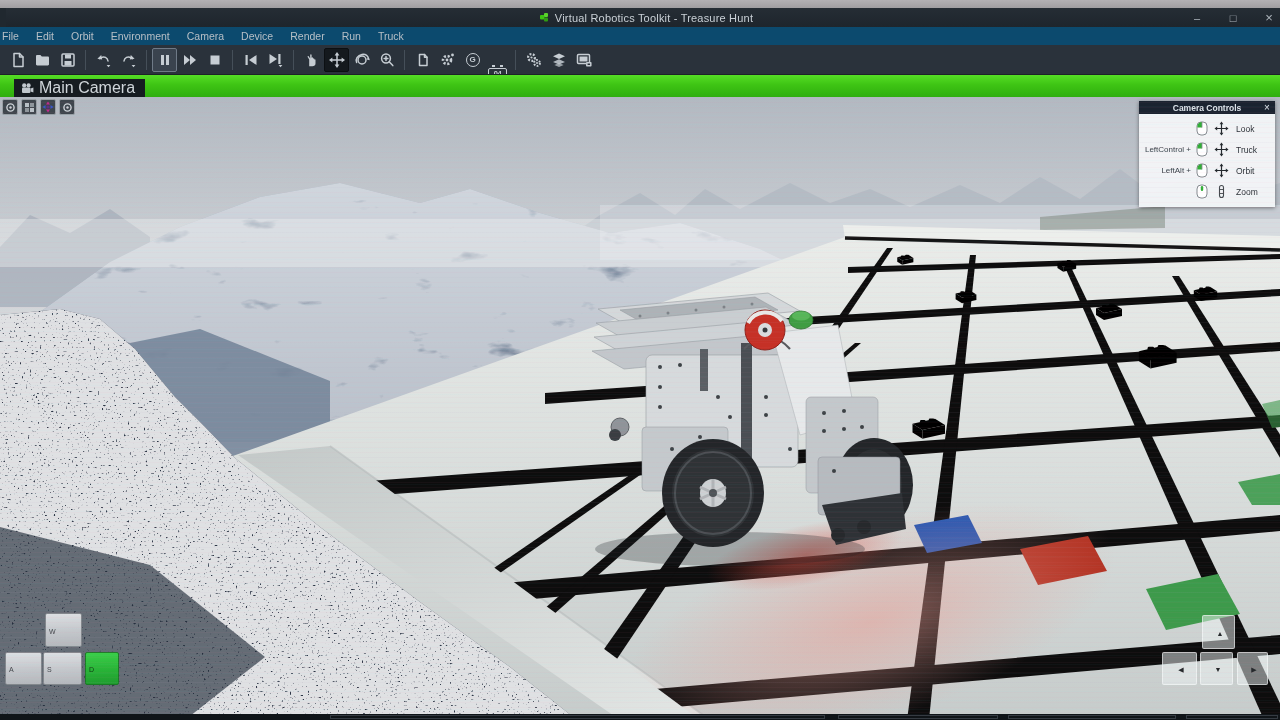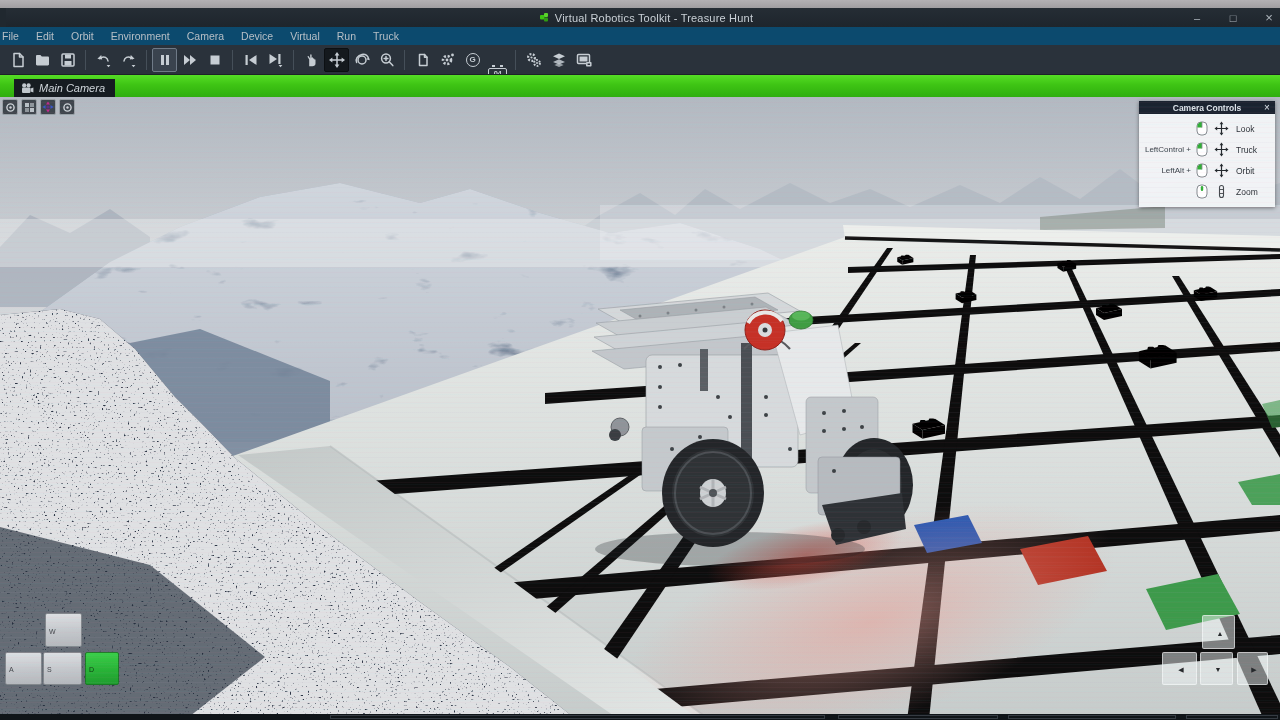--- a/index.html
+++ b/index.html
@@ -44,21 +44,21 @@
                  display:flex; align-items:center; justify-content:center;margin-top:28px; }
   .timer-frame::before { content:""; position:absolute; top:-4px; left:3px; width:3px; height:2.5px; background:#c6cdd3; }
   .timer-frame::after  { content:""; position:absolute; top:-4px; right:3px; width:3px; height:2.5px; background:#c6cdd3; }
 
   
   .greenbar { position:absolute; left:0; top:74px; width:1280px; height:23px;
               background:linear-gradient(180deg,#55dd25 0%,#3ec414 45%,#2fae0f 100%);
               border-top:1px solid #1c2227; }
   .cam-tab { position:absolute; left:14px; top:79px; height:18px; background:#161c21;
              display:flex; align-items:center; gap:5px; padding:0 10px 0 7px; border:none; }
-  .cam-tab-label { font-size:11px; color:#cfd5da;font-style:italic; }
+  .cam-tab-label { font-size:16px; color:#cfd5da; }
 
   
   .viewport { position:absolute; left:0; top:97px; width:1280px; height:617px; background:#cfd3d7; overflow:hidden; }
   .scene-svg { position:absolute; left:0; top:0; }
   .scanlines { position:absolute; left:0; top:0; width:100%; height:100%; pointer-events:none;
                background:repeating-linear-gradient(180deg, rgba(255,110,160,.045) 0 1px, rgba(0,0,0,0) 1px 5px),
                           repeating-linear-gradient(180deg, rgba(110,230,255,.03) 0 1px, rgba(0,0,0,0) 1px 9px); }
 
   
   .view-btns { position:absolute; left:2px; top:2px; display:flex; gap:3px; }
@@ -125,21 +125,21 @@
     </div>
   </div>
 
   <div class="menubar">
     <button class="menu-item">File</button>
     <button class="menu-item">Edit</button>
     <button class="menu-item">Orbit</button>
     <button class="menu-item">Environment</button>
     <button class="menu-item">Camera</button>
     <button class="menu-item">Device</button>
-    <button class="menu-item">Virtual</button>
+    <button class="menu-item">Render</button>
     <button class="menu-item">Run</button>
     <button class="menu-item">Truck</button>
   </div>
 
   <div class="toolbar">
     <button class="tbtn">
       <svg width="18" height="18" viewBox="0 0 18 18">
           <path class="ico" d="M5 2.5h5.5L14 6v9.5H5z"></path>
           <path class="ico" d="M10.5 2.5V6H14"></path>
         </svg>

